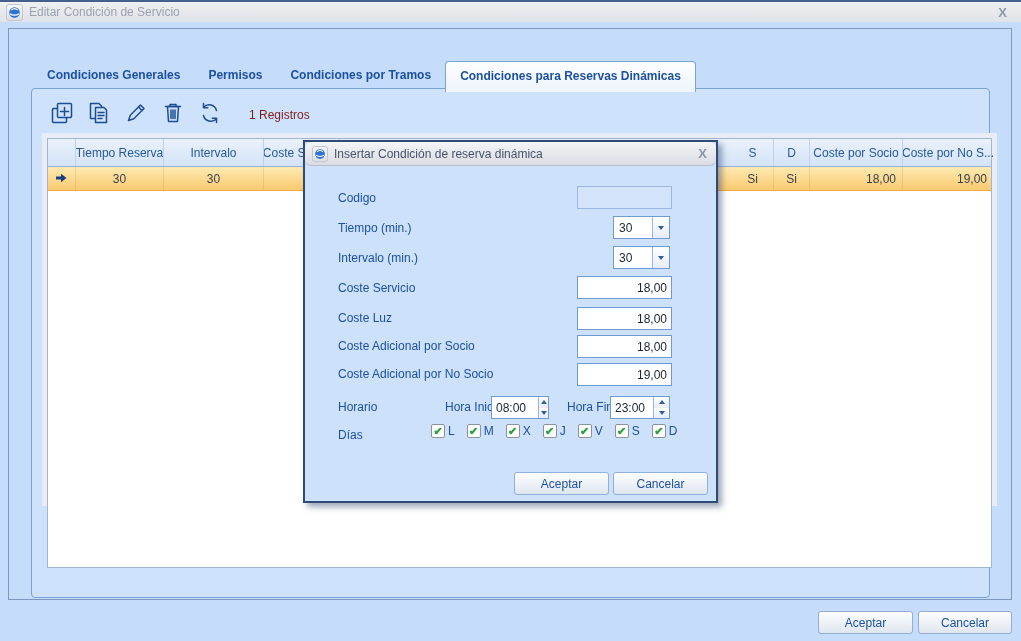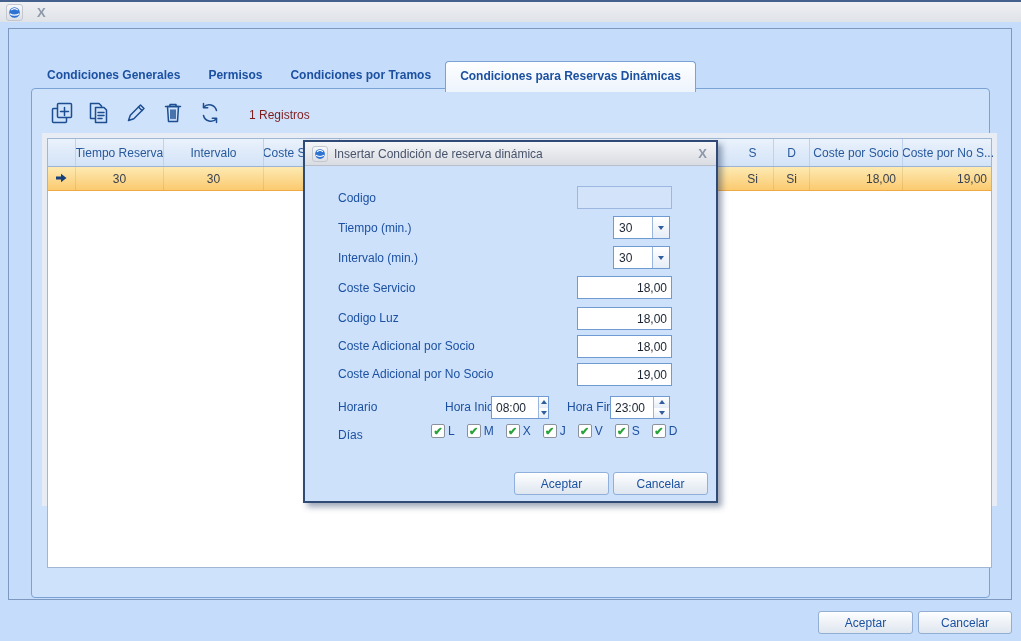--- a/index.html
+++ b/index.html
@@ -59,21 +59,21 @@
   .c5{width:42px;} .c6{width:36px;} .c7{width:93px;} .c8{width:90px;border-right:none;}
   .num{justify-content:flex-end;padding-right:6px;}
   
   .modal{
     position:absolute;left:303px;top:140px;width:415px;height:363px;z-index:20;
     border:2px solid #2e4a75;background:#cde1fb;box-sizing:border-box;
     box-shadow:4px 4px 6px rgba(40,60,100,.45);
   }
   .mtitle{
     height:24px;background:linear-gradient(#f4f5f7,#d9dce2);border-bottom:1px solid #b9bfca;
-    display:flex;align-items:center;gap:6px;padding:0 7px;box-sizing:border-box;
+    display:flex;align-items:center;gap:6px;padding:0 7px;box-sizing:border-box;border-radius:6px;
   }
   .mtitle .mtext{font-size:12px;color:#47536b;flex:1;white-space:nowrap;}
   .mbody{position:relative;height:335px;}
   .mlabel{position:absolute;font-size:12px;color:#1c51a1;white-space:nowrap;}
   .tinput{
     position:absolute;height:23px;border:1px solid #6f9bd2;background:#fff;box-sizing:border-box;
     font-family:"Liberation Sans",sans-serif;font-size:12px;color:#1a2333;text-align:right;padding:0 4px;
   }
   .tinput:disabled{background:#d3e3f9;border-color:#9cb8e0;color:#1a2333;}
   .combo,.spin{
@@ -108,20 +108,21 @@
 
 <div class="win">
 
   <div class="titlebar">
     <span class="icon-tile">
       <svg width="13" height="13" viewBox="0 0 16 16">
           <circle cx="8" cy="8" r="6.5" fill="#2e72d2"></circle>
           <path d="M2.5 9.5 C5 11.8 11 11.8 13.5 9.5 M4 5 C6.5 2.8 9.5 2.8 12 5" stroke="#fff" stroke-width="1.4" fill="none"></path>
         </svg>
     </span>
+    <span class="title">Editar Condición de Servicio</span>
     <span class="close-x">X</span>
   </div>
 
   <div class="outer-panel"></div>
 
   <div class="tabs">
     <div class="tab">Condiciones Generales</div>
     <div class="tab">Permisos</div>
     <div class="tab">Condiciones por Tramos</div>
     <div class="tab active">Condiciones para Reservas Dinámicas</div>
@@ -239,21 +240,21 @@
       <div class="combo" style="left:308px;top:80px;width:57px;">
         <span class="combo-val">30</span>
         <span class="combo-btn">
             <span class="tri-down"></span>
           </span>
       </div>
 
       <span class="mlabel" style="left:33px;top:115px;">Coste Servicio</span>
       <input class="tinput" style="left: 272px; top: 110px; width: 95px;" value="18,00">
 
-      <span class="mlabel" style="left:33px;top:145px;">Codigo Luz</span>
+      <span class="mlabel" style="left:33px;top:145px;">Coste Luz</span>
       <input class="tinput" style="left: 272px; top: 141px; width: 95px;" value="18,00">
 
       <span class="mlabel" style="left:33px;top:173px;">Coste Adicional por Socio</span>
       <input class="tinput" style="left: 272px; top: 169px; width: 95px;" value="18,00">
 
       <span class="mlabel" style="left:33px;top:201px;">Coste Adicional por No Socio</span>
       <input class="tinput" style="left: 272px; top: 197px; width: 95px;" value="19,00">
 
       <span class="mlabel" style="left:33px;top:234px;">Horario</span>
       <span class="mlabel" style="left:128px;top:234px;margin-left:12px;">Hora Inicio</span>

